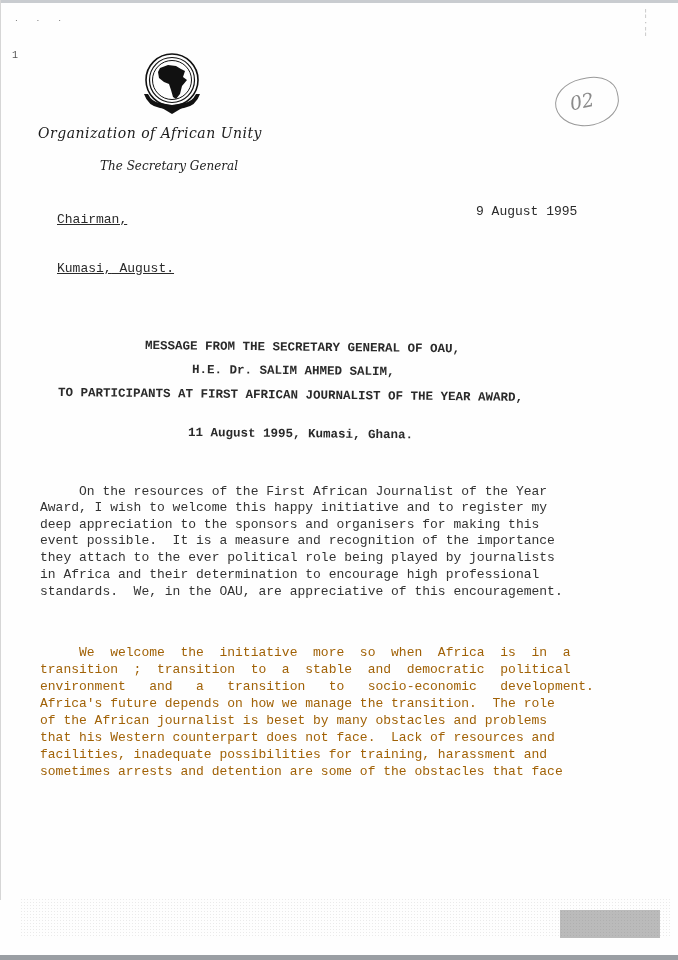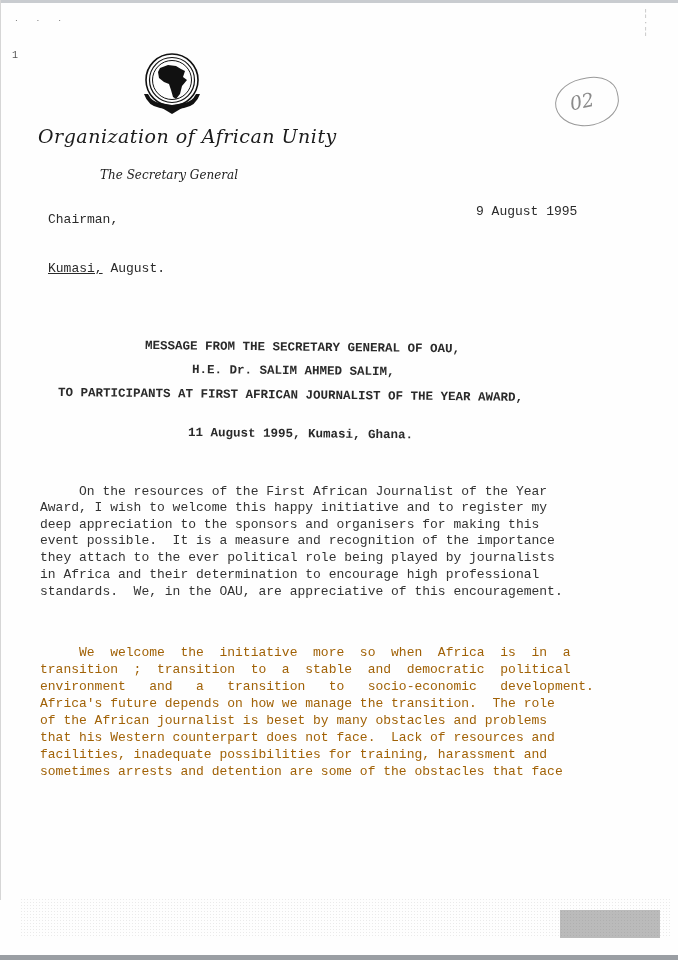--- a/index.html
+++ b/index.html
@@ -11,38 +11,38 @@
   }
   .page { position: absolute; left: 0; top: 0; width: 678px; height: 960px; background: #fefefe; }
   .top-edge { position: absolute; left: 0; top: 0; width: 678px; height: 3px; background: #c9ccd0; }
   .bottom-edge { position: absolute; left: 0; top: 955px; width: 678px; height: 5px; background: #9a9ea3; }
   .left-edge { position: absolute; left: 0; top: 0; width: 1px; height: 900px; background: #d6d6d6; }
   .specks { position: absolute; left: 14px; top: 14px; font-size: 8px; color: #777; letter-spacing: 6px; }
   .tick { position: absolute; left: 12px; top: 50px; font-size: 10px; color: #555; }
   .logo { position: absolute; left: 138px; top: 50px; width: 68px; height: 68px; }
   .org-name {
     position: absolute; left: 38px; top: 125px; font-family: "DejaVu Serif", serif;
-    font-style: italic; font-size: 19px; color: #1b1b1b; letter-spacing: 0.5px; white-space: nowrap;
+    font-style: italic; font-size: 14px; color: #1b1b1b; letter-spacing: 0.5px; white-space: nowrap;
   }
   .org-sub {
-    position: absolute; left: 100px; top: 168px; font-family: "DejaVu Serif", serif;
+    position: absolute; left: 100px; top: 159px; font-family: "DejaVu Serif", serif;
     font-style: italic; font-size: 12px; color: #1b1b1b; white-space: nowrap; text-align: center;
   }
   .stamp {
     position: absolute; left: 555px; top: 78px; width: 62px; height: 46px;
     border: 1px solid #9a9a9a; border-radius: 50% 45% 50% 55%; transform: rotate(-12deg);
   }
   .stamp-text {
     position: absolute; left: 14px; top: 10px; font-family: "DejaVu Serif", serif; font-style: italic;
     font-size: 19px; color: #8a8a8a;
   }
   .corner-mark { position: absolute; left: 643px; top: 10px; width: 8px; height: 28px; color: #bbb; font-size: 9px; line-height: 9px; }
   .line { position: absolute; white-space: pre; font-size: 13px; line-height: 16px; }
   .date { left: 476px; top: 204px; }
-  .addr { left: 48px; }
+  .addr { left: 57px; text-decoration: underline; }
   .underline { text-decoration: underline; }
   .heading { font-weight: bold; font-size: 12.5px; transform: rotate(0.6deg); transform-origin: left center; }
   .body-line { font-size: 13px; color: #333; }
   .para2 { color: #a16207; }
   .noise {
     position: absolute; left: 20px; top: 898px; width: 650px; height: 40px;
     background:
       radial-gradient(circle, rgba(120,120,120,0.25) 0.6px, transparent 0.8px) 0 0/3px 3px;
     opacity: 0.6;
   }

